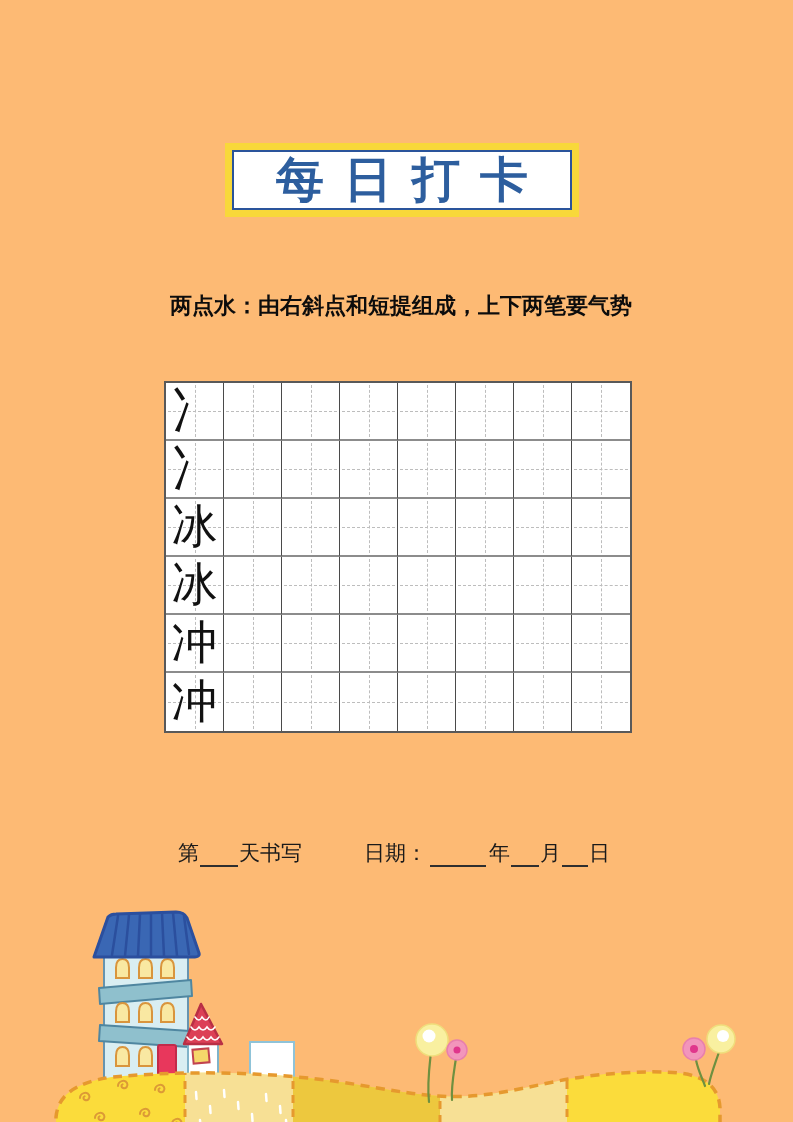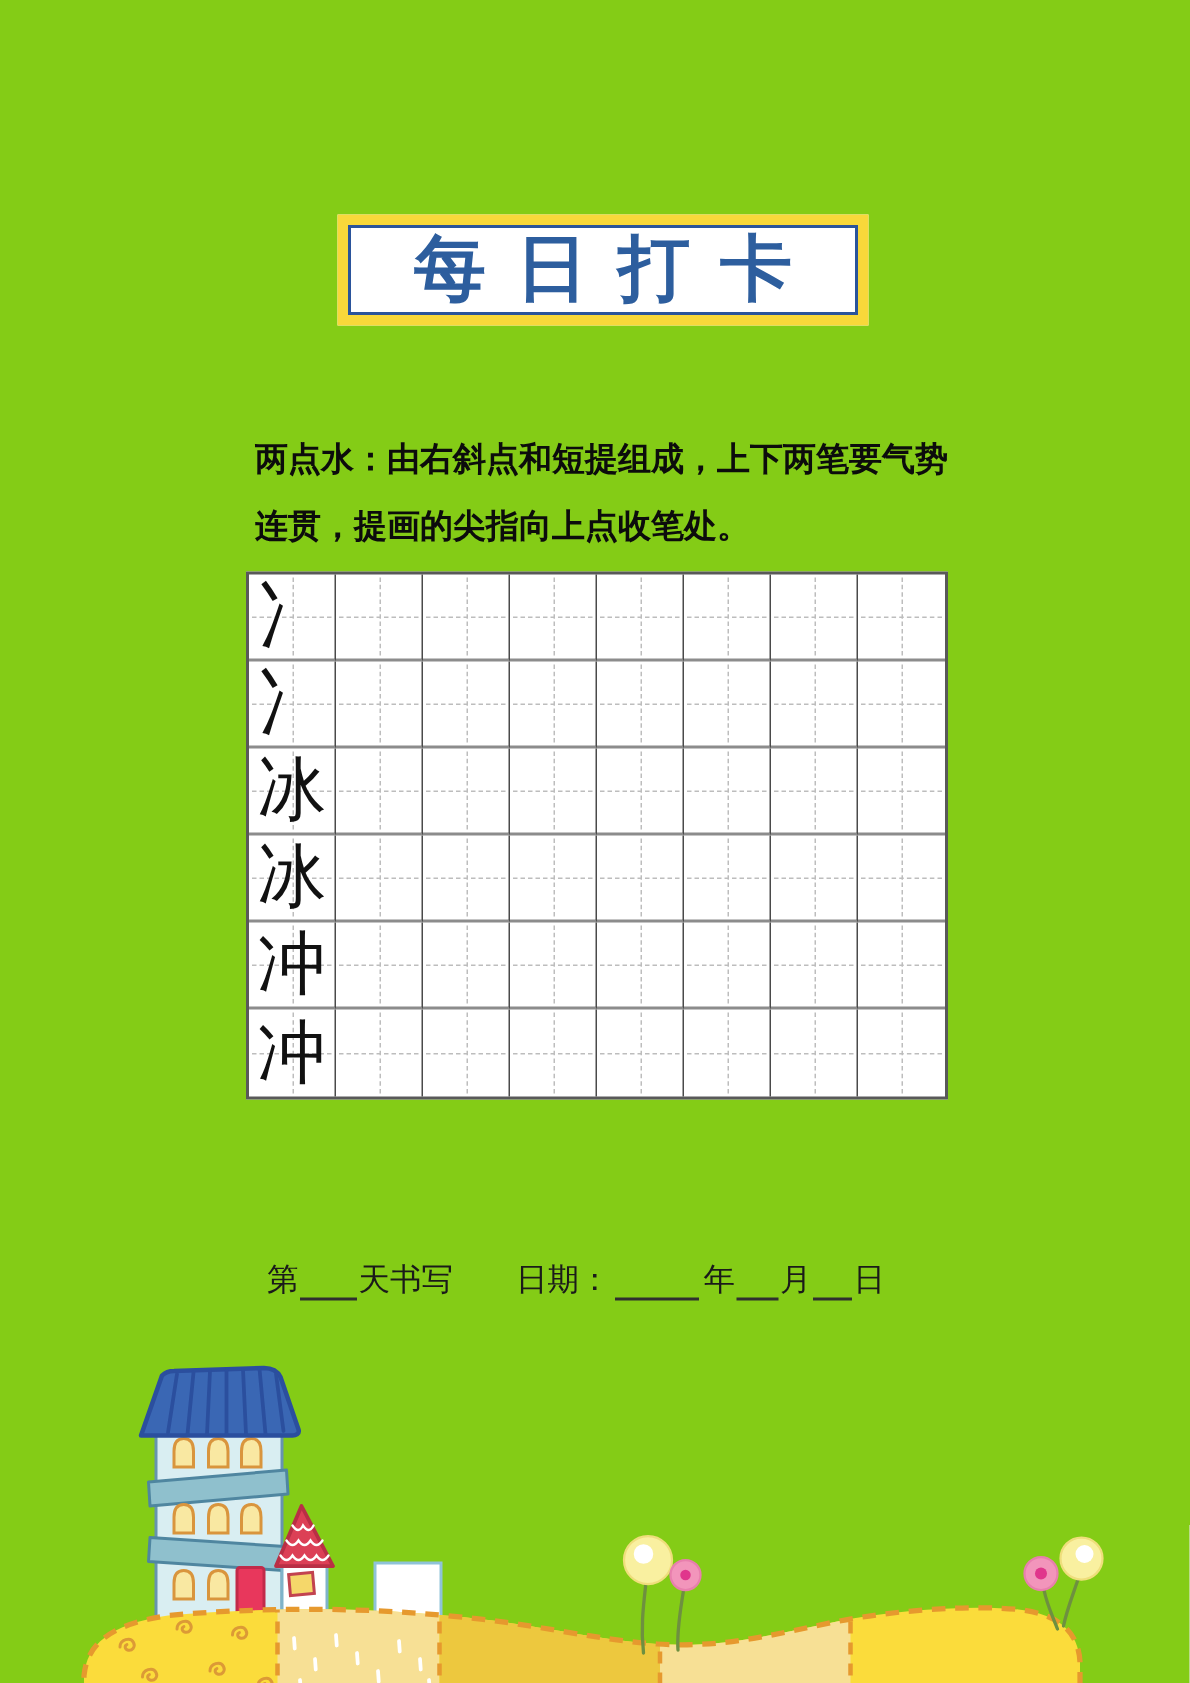--- a/index.html
+++ b/index.html
@@ -1,18 +1,18 @@
 <!DOCTYPE html>
 <html><head>
 <meta charset="utf-8">
 <style>
   html,body{margin:0;padding:0;background:#e8e8e8;}
   .page{
     position:relative;width:793px;height:1122px;margin:0 auto;
-    background:#84cc16;overflow:hidden;
+    background:#fdba74;overflow:hidden;
     font-family:"Liberation Sans", sans-serif;
   }
 
   
   .banner{
     position:absolute;left:225px;top:143px;width:354px;height:74px;
     box-sizing:border-box;border:7px solid #f8d83a;background:#fff;
   }
   .banner-inner{
     width:100%;height:100%;box-sizing:border-box;border:2px solid #2a549b;
@@ -52,21 +52,21 @@
   .form-row{
     position:absolute;display:flex;align-items:flex-end;
     font-family:"Liberation Serif","DejaVu Serif",serif;
     font-size:21px;line-height:27px;color:#1a1a1a;white-space:nowrap;
   }
   .row-age{left:178px;top:779px;}
   .row-day{left:178px;top:840px;}
   .blank{display:inline-block;height:21px;border-bottom:2px solid #2f2f2f;margin:0 3px;}
   .w85{width:85px;} .w95{width:95px;} .w38{width:38px;margin:0 1px;}
   .w56{width:56px;} .w28{width:28px;margin:0 1px;} .w26{width:26px;margin:0 1px;}
-  .ml28{margin-left:28px;} .ml62{margin-left:42px;}
+  .ml28{margin-left:28px;} .ml62{margin-left:62px;}
 
   
   .scenery{position:absolute;left:0;top:892px;width:793px;height:230px;}
   .stripe{stroke:#2b4f9e;stroke-width:2.5;stroke-linecap:round;}
   .win{fill:#f9e8a2;stroke:#d9953d;stroke-width:2;}
   .scallop{fill:none;stroke:#ffffff;stroke-width:1.6;stroke-linecap:round;}
   .tick{stroke:#ffffff;stroke-width:2.5;stroke-linecap:round;}
   .spiral{fill:none;stroke:#dc9a36;stroke-width:2;stroke-linecap:round;}
   .hill-dash{fill:none;stroke-width:3.5;stroke-dasharray:9 6.5;}
   .divider{fill:none;stroke:#e6992e;stroke-width:3;stroke-dasharray:8 6;}
@@ -78,21 +78,20 @@
 <div class="page">
 
   <div class="banner">
     <div class="banner-inner">
       <div class="banner-title">每日打卡</div>
     </div>
   </div>
 
   <div class="instruction">
     <span>两点水：由右斜点和短提组成，上下两笔要气势</span>
-    <span>连贯，提画的尖指向上点收笔处。</span>
   </div>
 
   <div class="grid">
       <div class="cell">
         <span class="hanzi">冫</span>
       </div>
       <div class="cell"></div>
       <div class="cell"></div>
       <div class="cell"></div>
       <div class="cell"></div>

